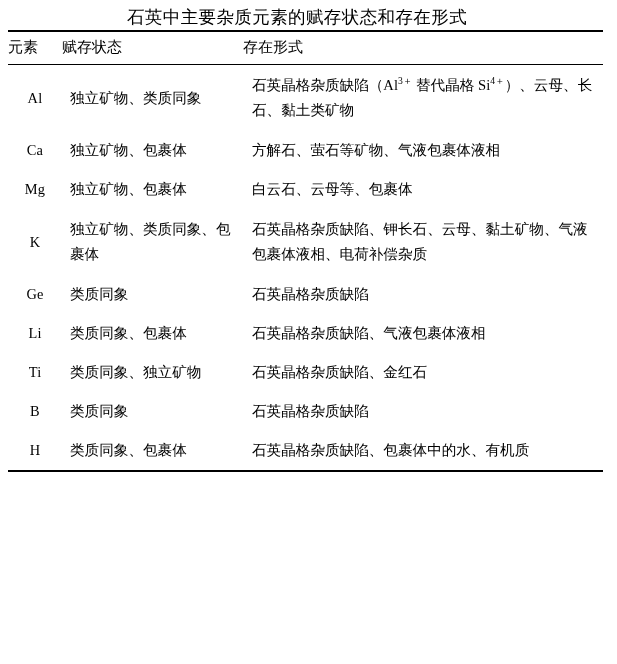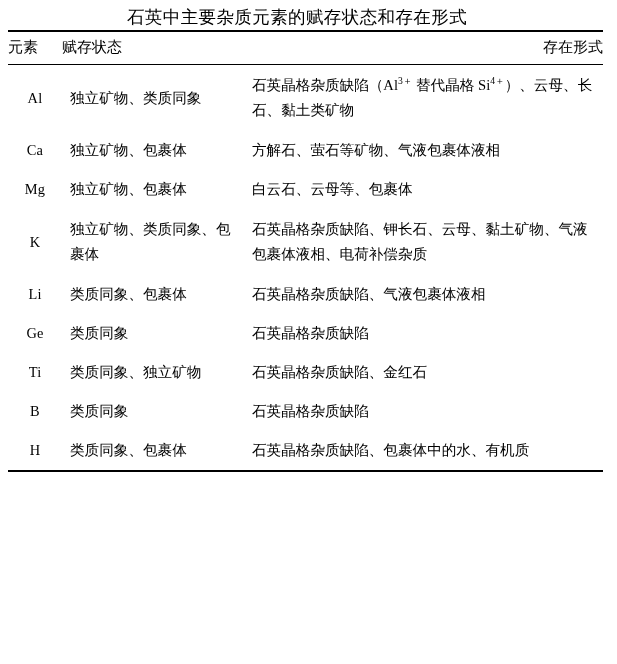--- a/index.html
+++ b/index.html
@@ -61,21 +61,21 @@
 
   th.h-element {
     text-align: left;
     padding-left: 14px;
   }
   th.h-state {
     text-align: left;
     padding-left: 40px;
   }
   th.h-form {
-    text-align: right;
+    text-align: left;
   }
 
   tbody tr td {
     vertical-align: middle;
     padding-top: 7px;
     padding-bottom: 7px;
     line-height: 25px;
   }
   td.cell-element {
     text-align: center;
@@ -138,28 +138,28 @@
             <td class="cell-element">Mg</td>
             <td class="cell-state">独立矿物、包裹体</td>
             <td class="cell-form">白云石、云母等、包裹体</td>
           </tr>
           <tr class="tall">
             <td class="cell-element">K</td>
             <td class="cell-state">独立矿物、类质同象、包裹体</td>
             <td class="cell-form">石英晶格杂质缺陷、钾长石、云母、黏土矿物、气液包裹体液相、电荷补偿杂质</td>
           </tr>
           <tr>
+            <td class="cell-element">Ge</td>
+            <td class="cell-state">类质同象</td>
+            <td class="cell-form">石英晶格杂质缺陷</td>
+          </tr>
+          <tr>
             <td class="cell-element">Li</td>
             <td class="cell-state">类质同象、包裹体</td>
             <td class="cell-form">石英晶格杂质缺陷、气液包裹体液相</td>
-          </tr>
-          <tr>
-            <td class="cell-element">Ge</td>
-            <td class="cell-state">类质同象</td>
-            <td class="cell-form">石英晶格杂质缺陷</td>
           </tr>
           <tr>
             <td class="cell-element">Ti</td>
             <td class="cell-state">类质同象、独立矿物</td>
             <td class="cell-form">石英晶格杂质缺陷、金红石</td>
           </tr>
           <tr>
             <td class="cell-element">B</td>
             <td class="cell-state">类质同象</td>
             <td class="cell-form">石英晶格杂质缺陷</td>

